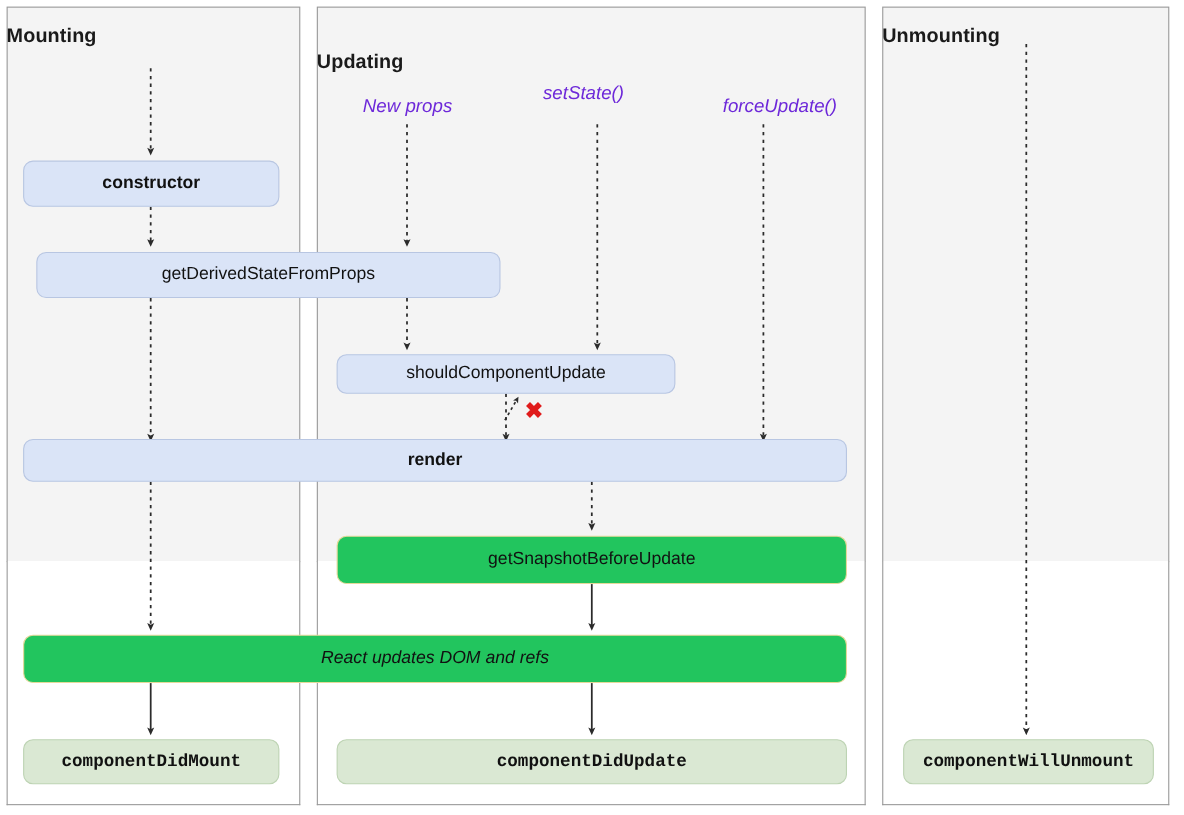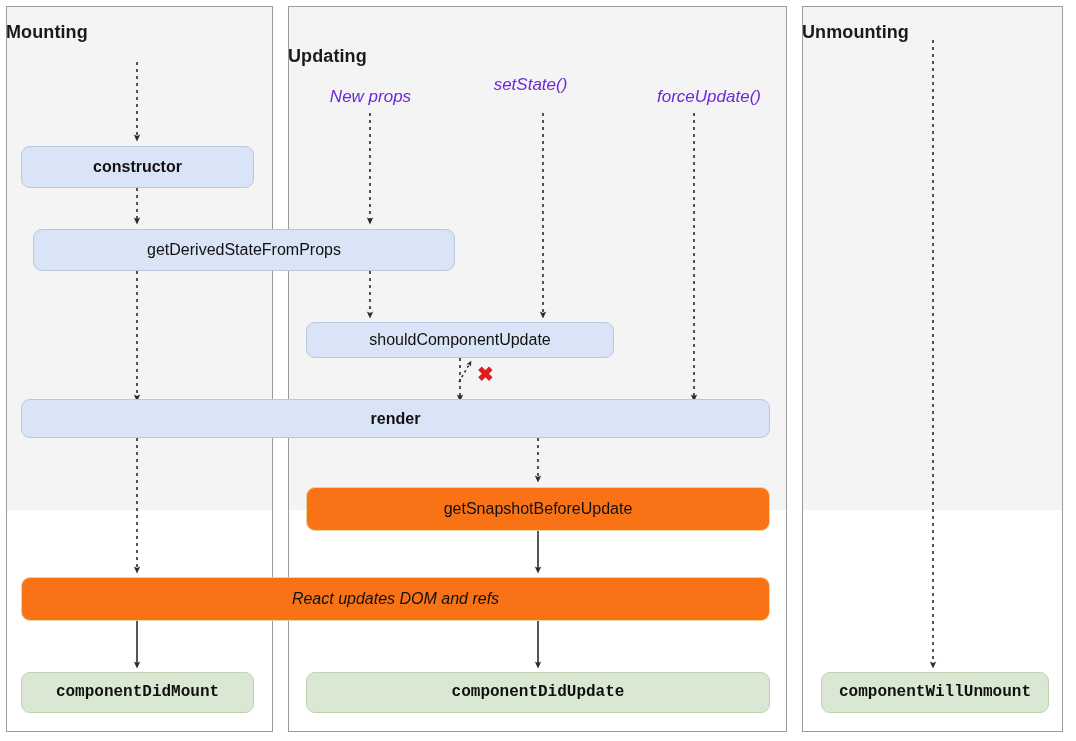--- a/index.html
+++ b/index.html
@@ -55,21 +55,21 @@
     border-radius: 9px;
     display: flex;
     align-items: center;
     justify-content: center;
     font-size: 16px;
     color: #111111;
     text-align: center;
     line-height: 1.1;
   }
   .node.blue   { background: #dae4f7; border: 1px solid #b8c6e2; }
-  .node.yellow { background: #f97316; border: 1px solid #e4d99a; }
+  .node.yellow { background: #22c55e; border: 1px solid #e4d99a; }
   .node.green  { background: #dae8d3; border: 1px solid #bdd3b3; font-family: Liberation Mono, monospace; }
   .node.bold   { font-weight: bold; }
   .node.italic { font-style: italic; }
 
   
   .conn {
     position: absolute;
     overflow: visible;
   }
   .red-x {

